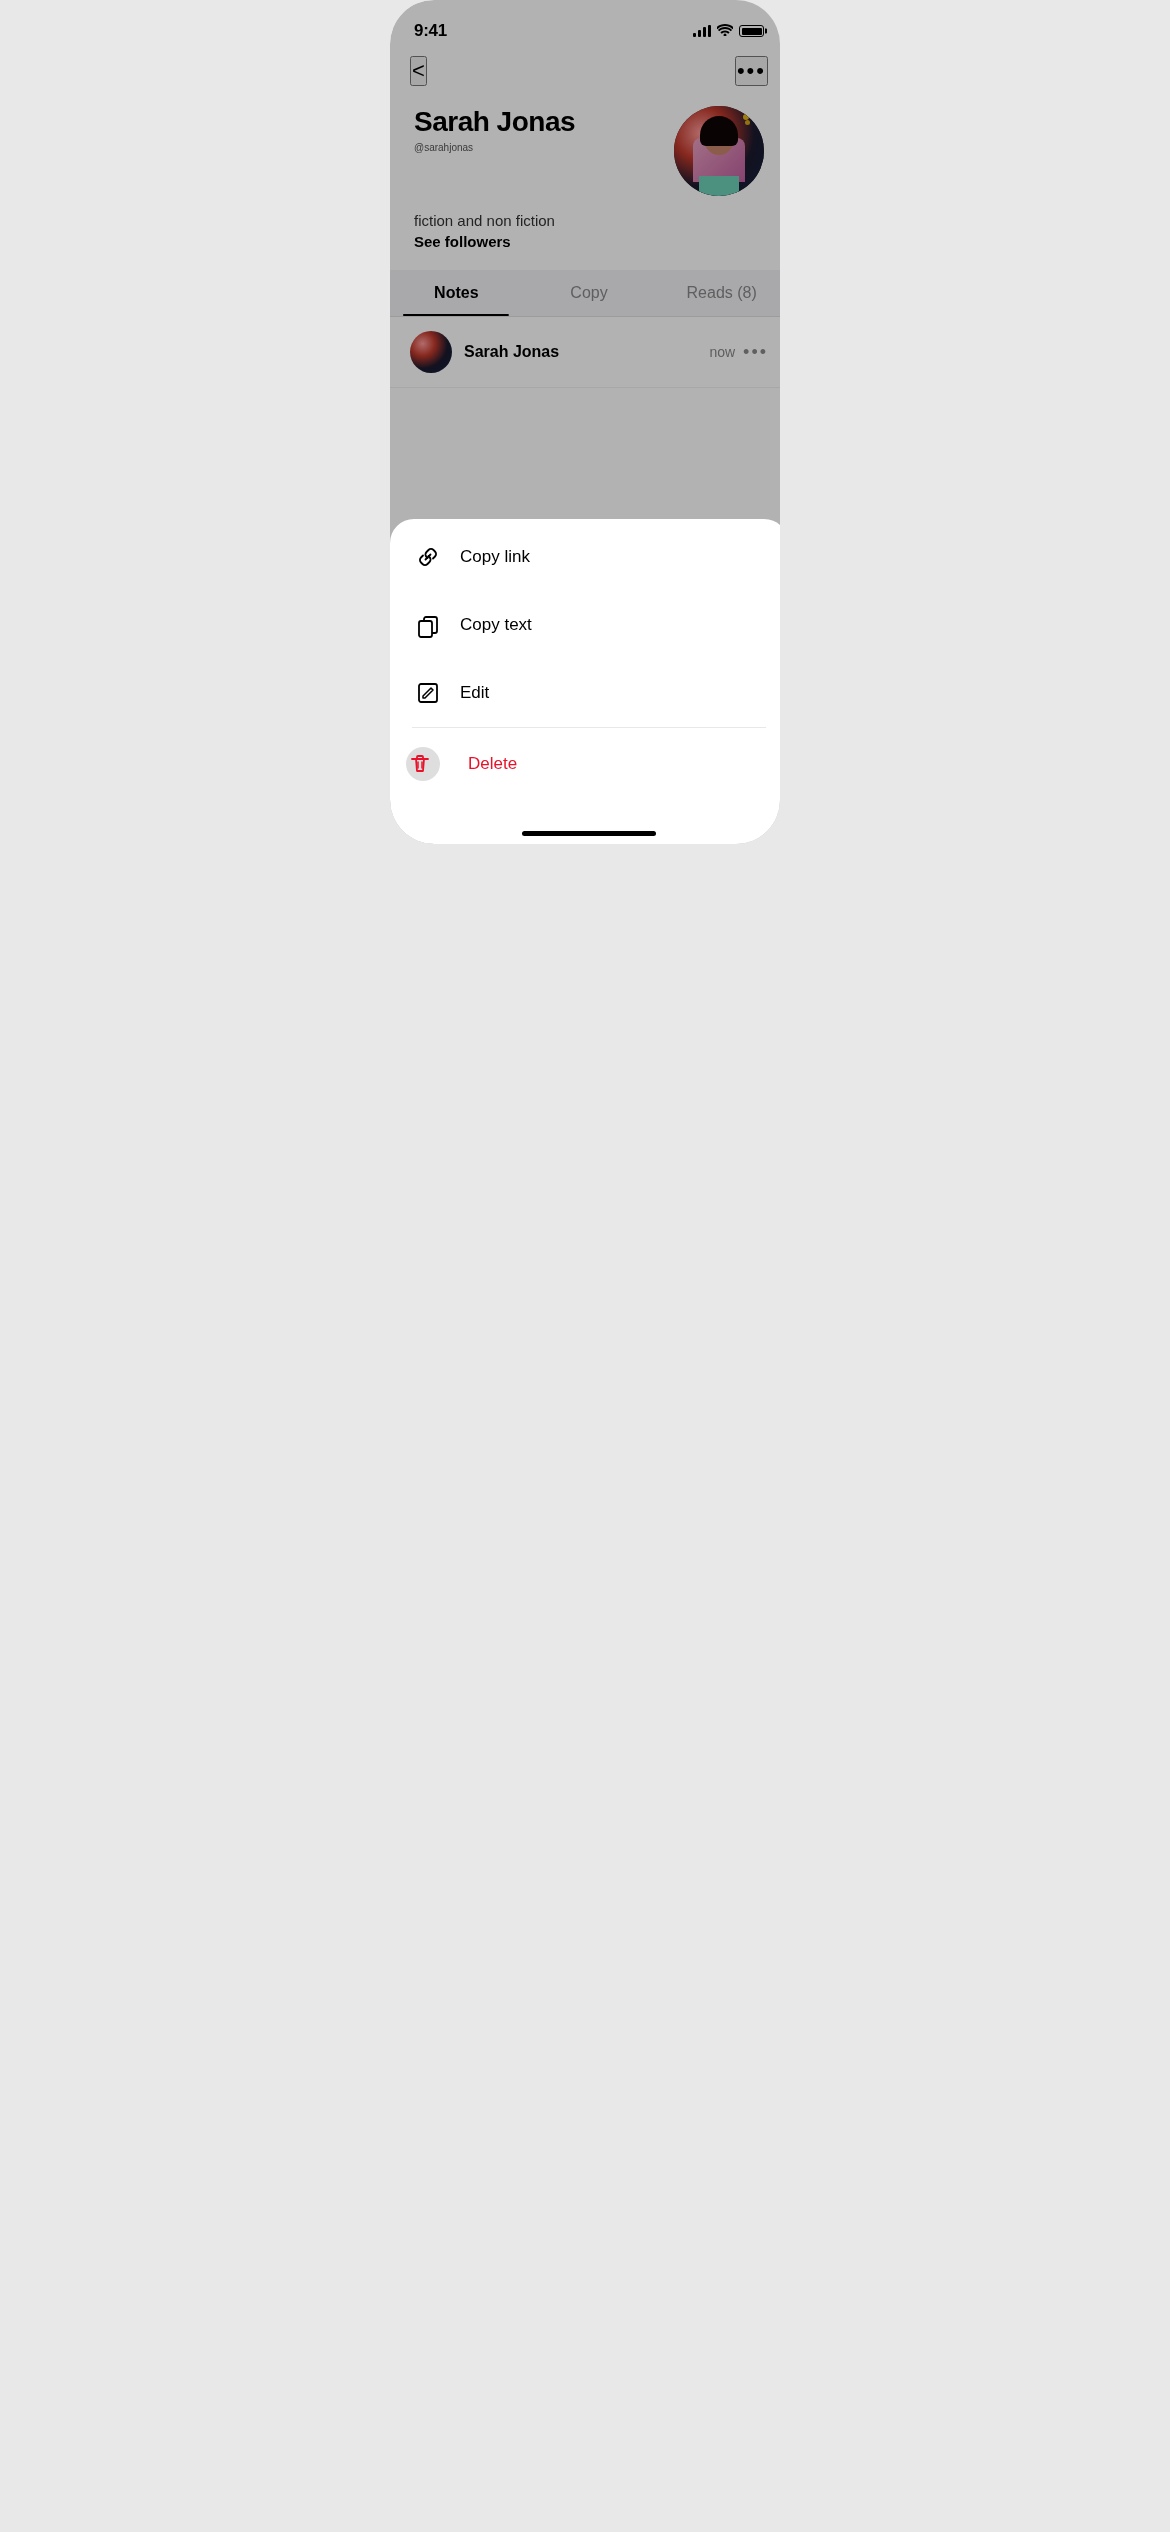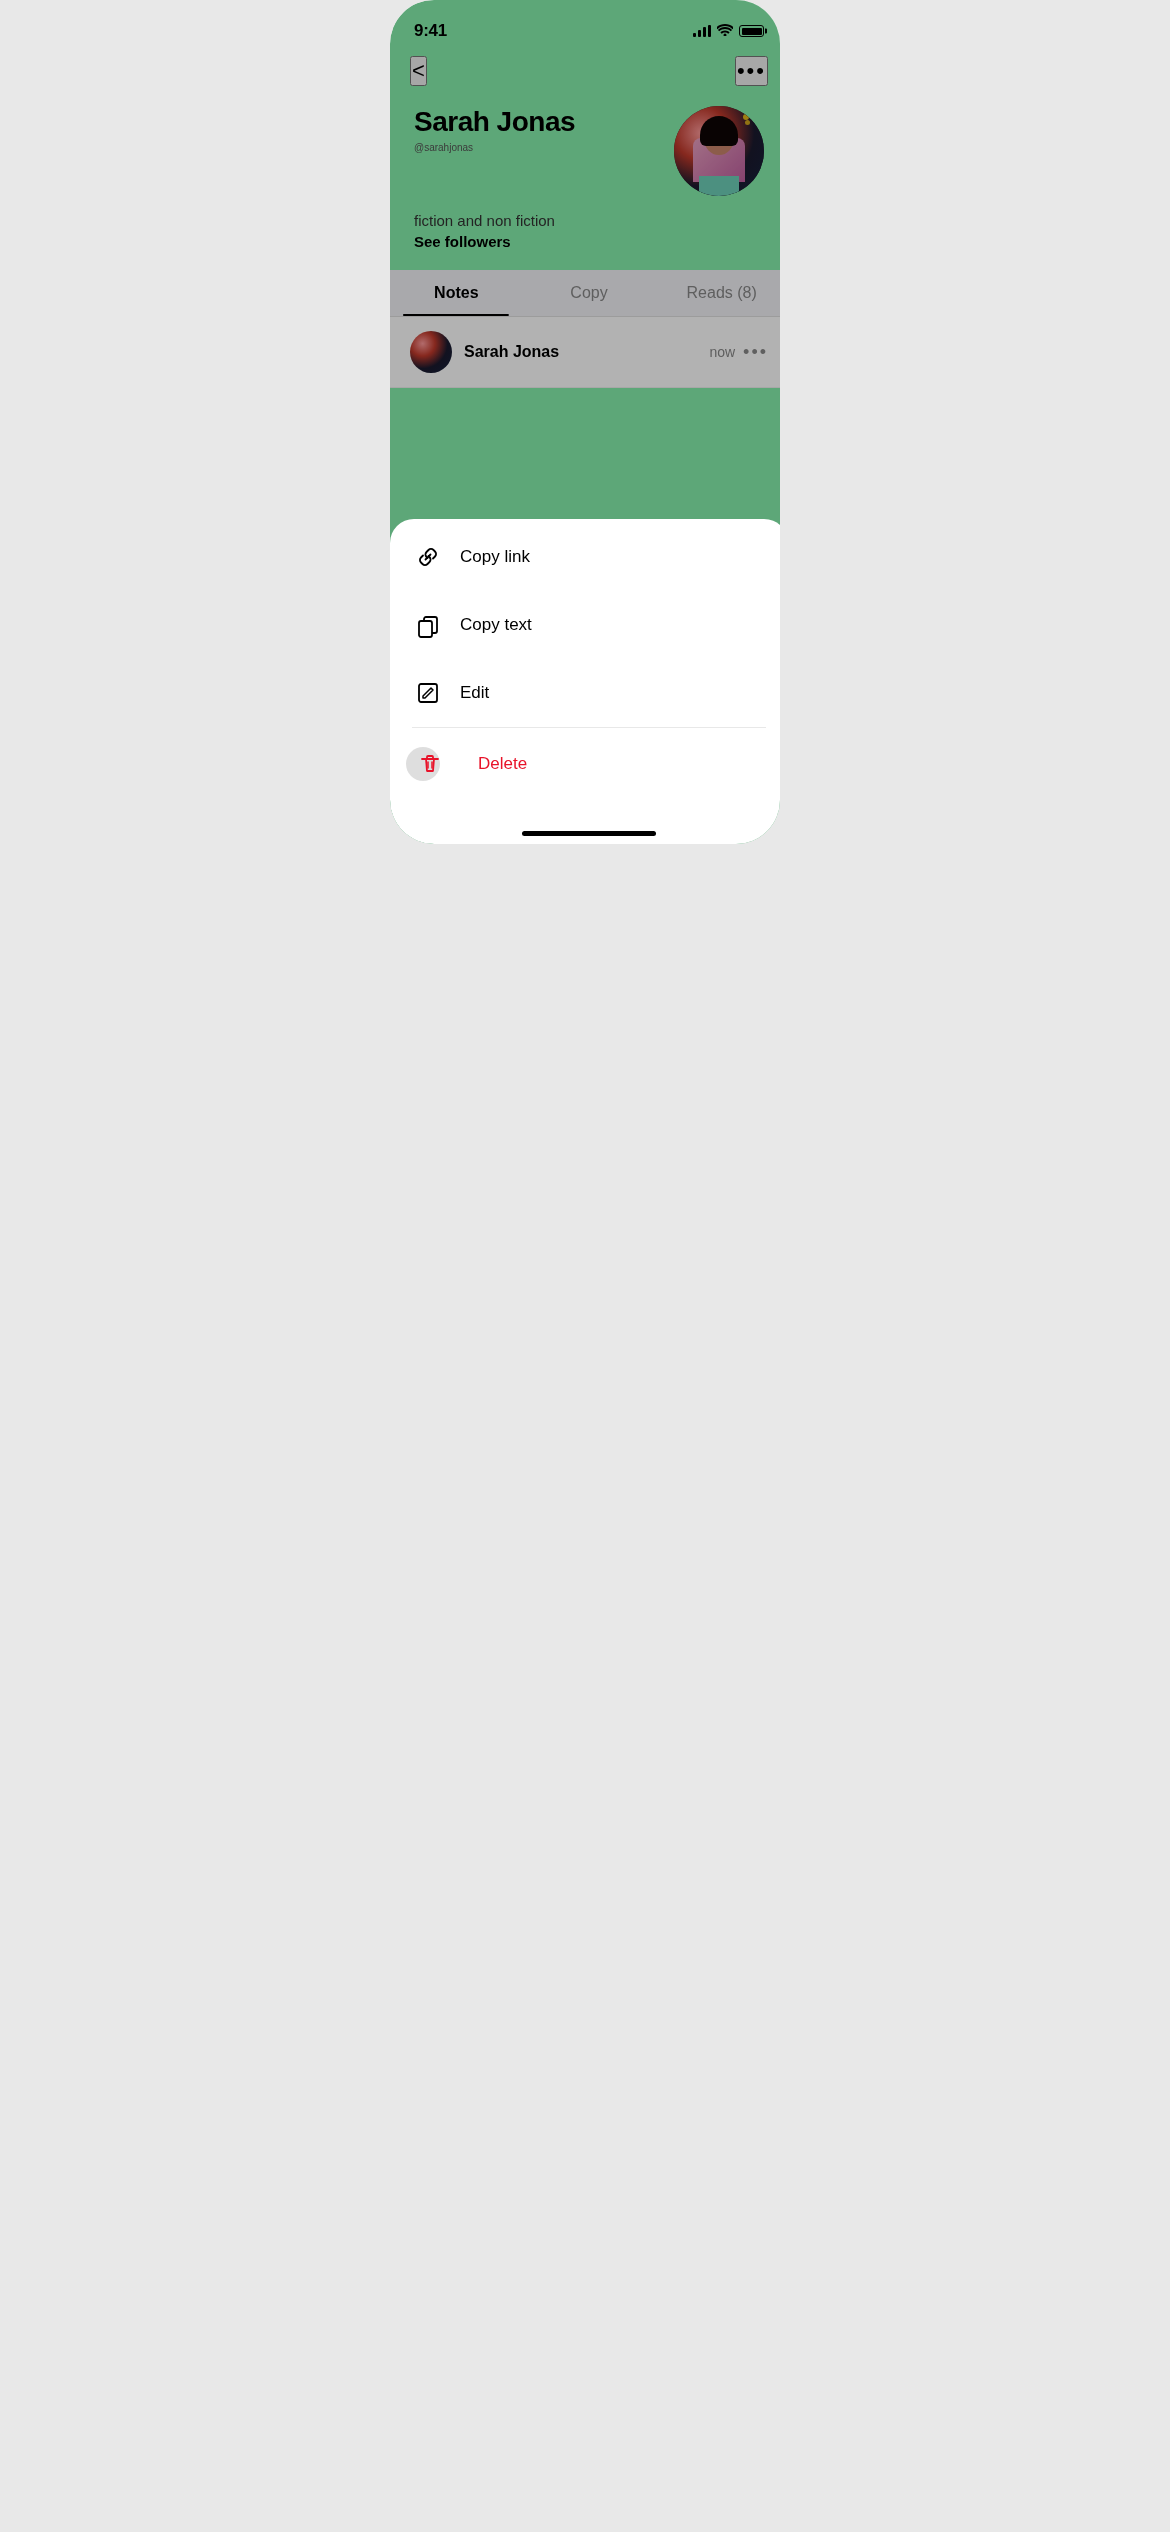--- a/index.html
+++ b/index.html
@@ -12,21 +12,21 @@
       min-height: 844px;
       position: relative;
       overflow: hidden;
       border-radius: 44px;
       margin: 0 auto;
     }
 
     .screen {
       width: 398px;
       min-height: 844px;
-      background: #86efac;
+      background: #ffffff;
       position: relative;
       border-radius: 44px;
       overflow: hidden;
     }
 
     
     .status-bar {
       display: flex;
       justify-content: space-between;
       align-items: center;
@@ -402,21 +402,21 @@
 
     .sheet-divider {
       height: 1px;
       background: #e8e8e8;
       margin: 0 22px;
     }
 
     .delete-option {
       display: flex;
       align-items: center;
-      padding: 20px 22px;
+      padding: 20px 12px;
       gap: 16px;
       cursor: pointer;
       position: relative;
     }
 
     
     .home-indicator {
       position: absolute;
       bottom: 8px;
       left: 50%;

